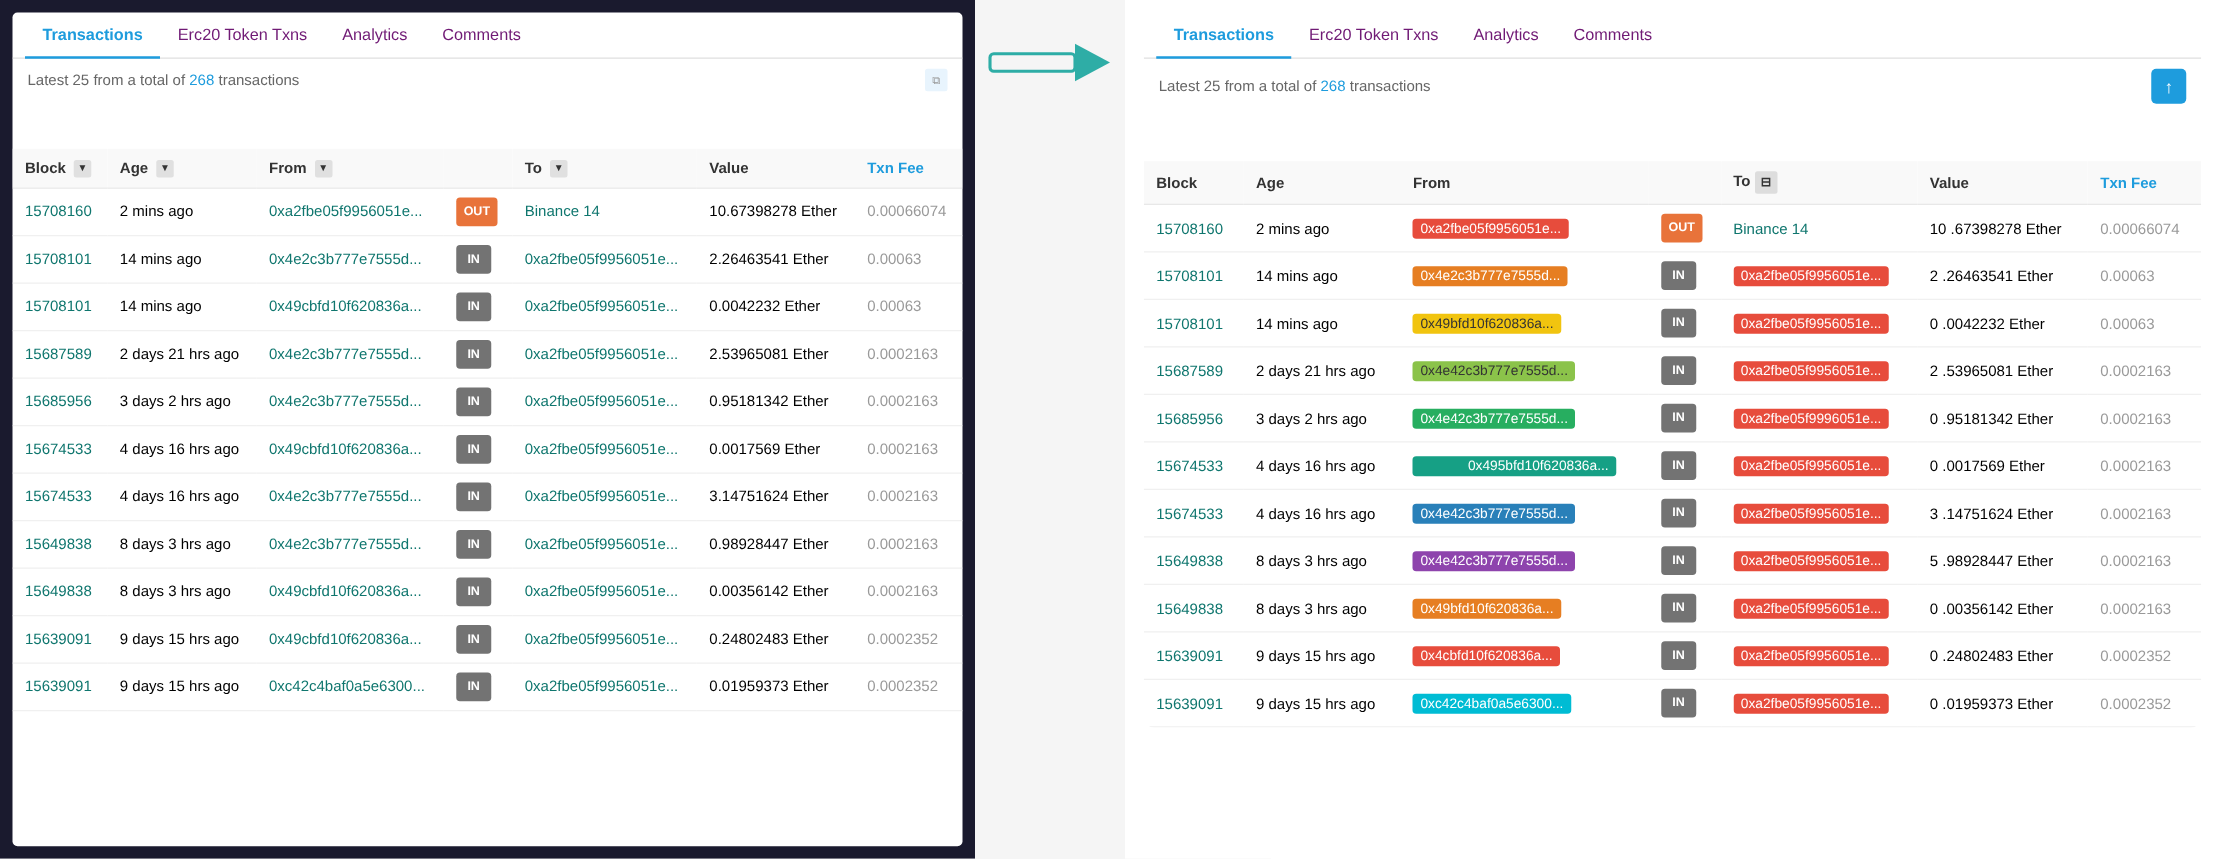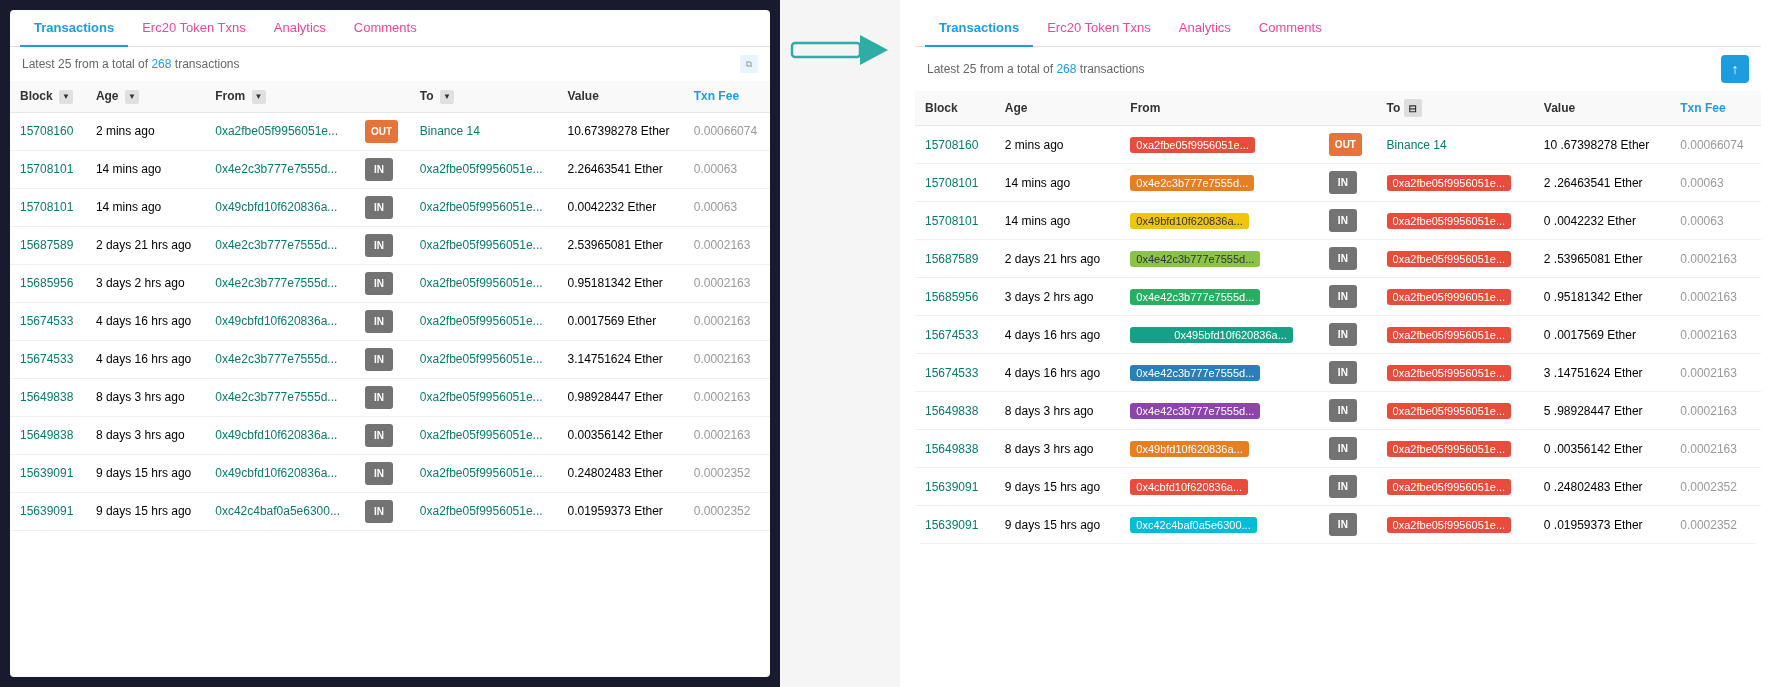--- a/index.html
+++ b/index.html
@@ -52,21 +52,21 @@
     
     .tabs {
       display: flex;
       border-bottom: 1px solid #e0e0e0;
       padding: 0 10px;
     }
     .tab {
       padding: 10px 14px;
       cursor: pointer;
       font-size: 13px;
-      color: #ec4899;
+      color: #701a75;
       border-bottom: 2px solid transparent;
       margin-bottom: -1px;
     }
     .tab.active {
       color: #1e9cdd;
       border-bottom: 2px solid #1e9cdd;
       font-weight: 600;
     }
 
     
@@ -79,20 +79,21 @@
       justify-content: space-between;
       gap: 16px;
     }
     .summary-row a { color: #1e9cdd; text-decoration: none; }
 
     
     .tx-table {
       width: 100%;
       border-collapse: collapse;
       font-size: 12px;
+      margin-top: 38px;
     }
     .tx-table th {
       padding: 8px 10px;
       background: #f9f9f9;
       color: #333;
       text-align: left;
       font-weight: 600;
       border-bottom: 1px solid #e8e8e8;
       white-space: nowrap;
     }

